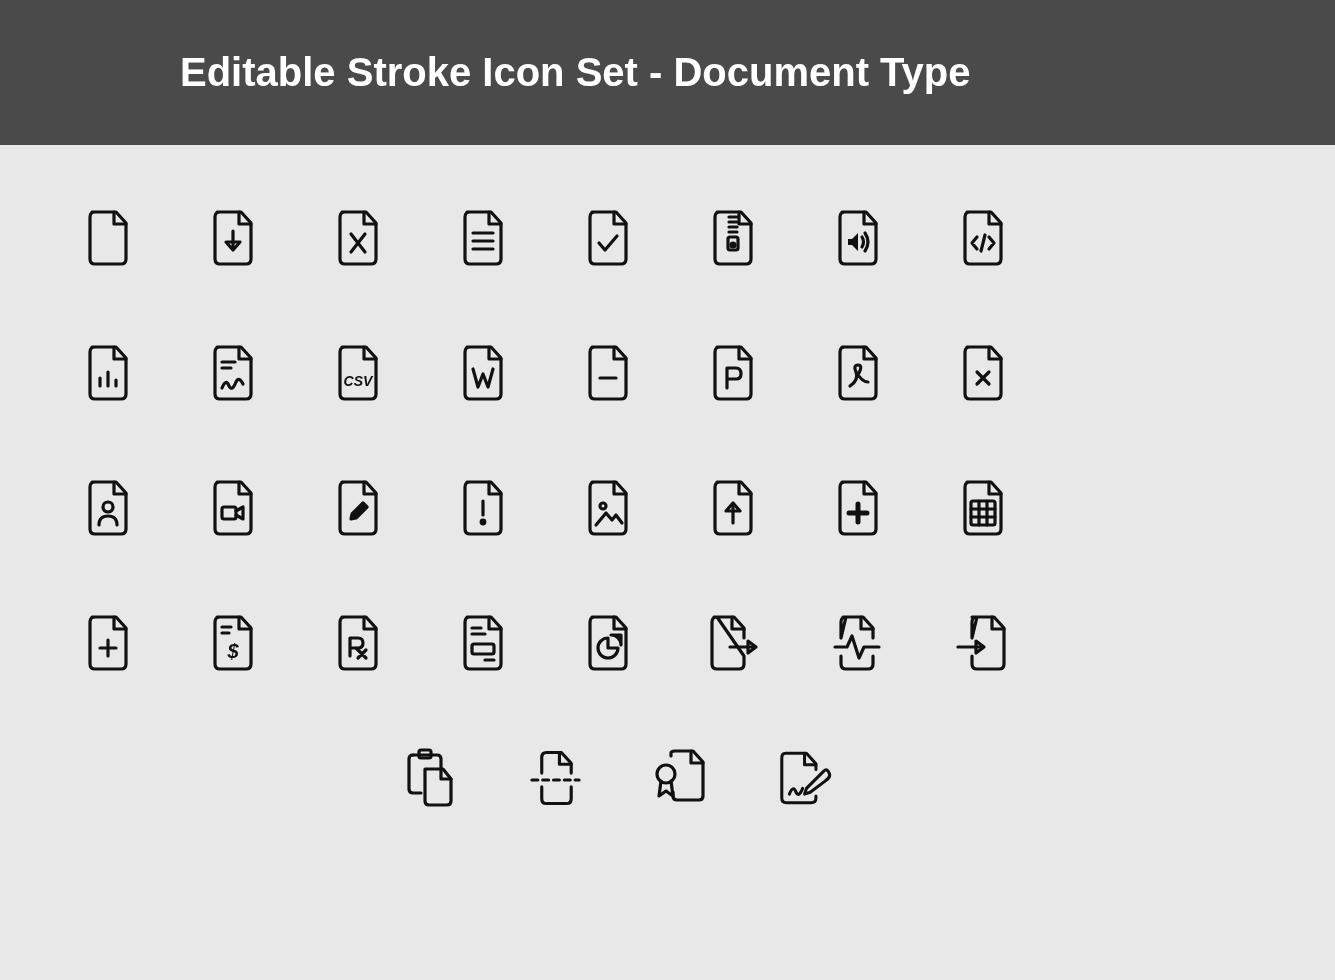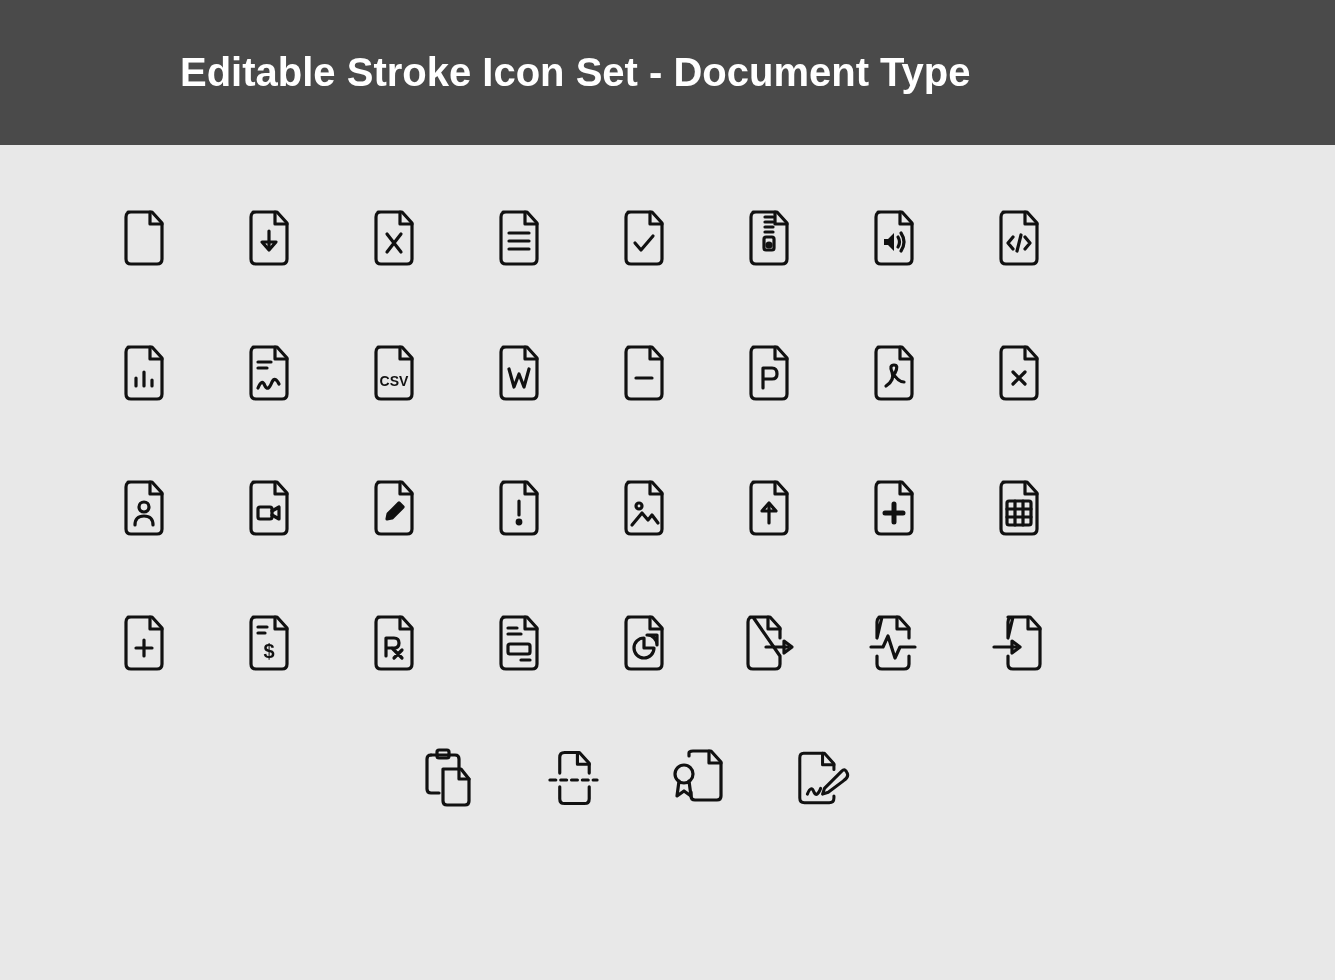--- a/index.html
+++ b/index.html
@@ -11,21 +11,22 @@
     overflow: hidden;
   }
   .header {
     background: #4a4a4a;
     color: #fff;
     padding: 50px 16px 50px 180px;
     font-size: 40px;
     font-weight: bold;
   }
   .grid-wrap {
-    padding: 60px 180px 40px 116px;
+    padding: 60px 180px 40px 80px;
+    font-style: italic;
   }
   .row {
     display: flex;
     gap: 70px;
     margin-bottom: 70px;
   }
   .row.centered { justify-content: center; }
   .cell {
     width: 55px;
     height: 65px;

